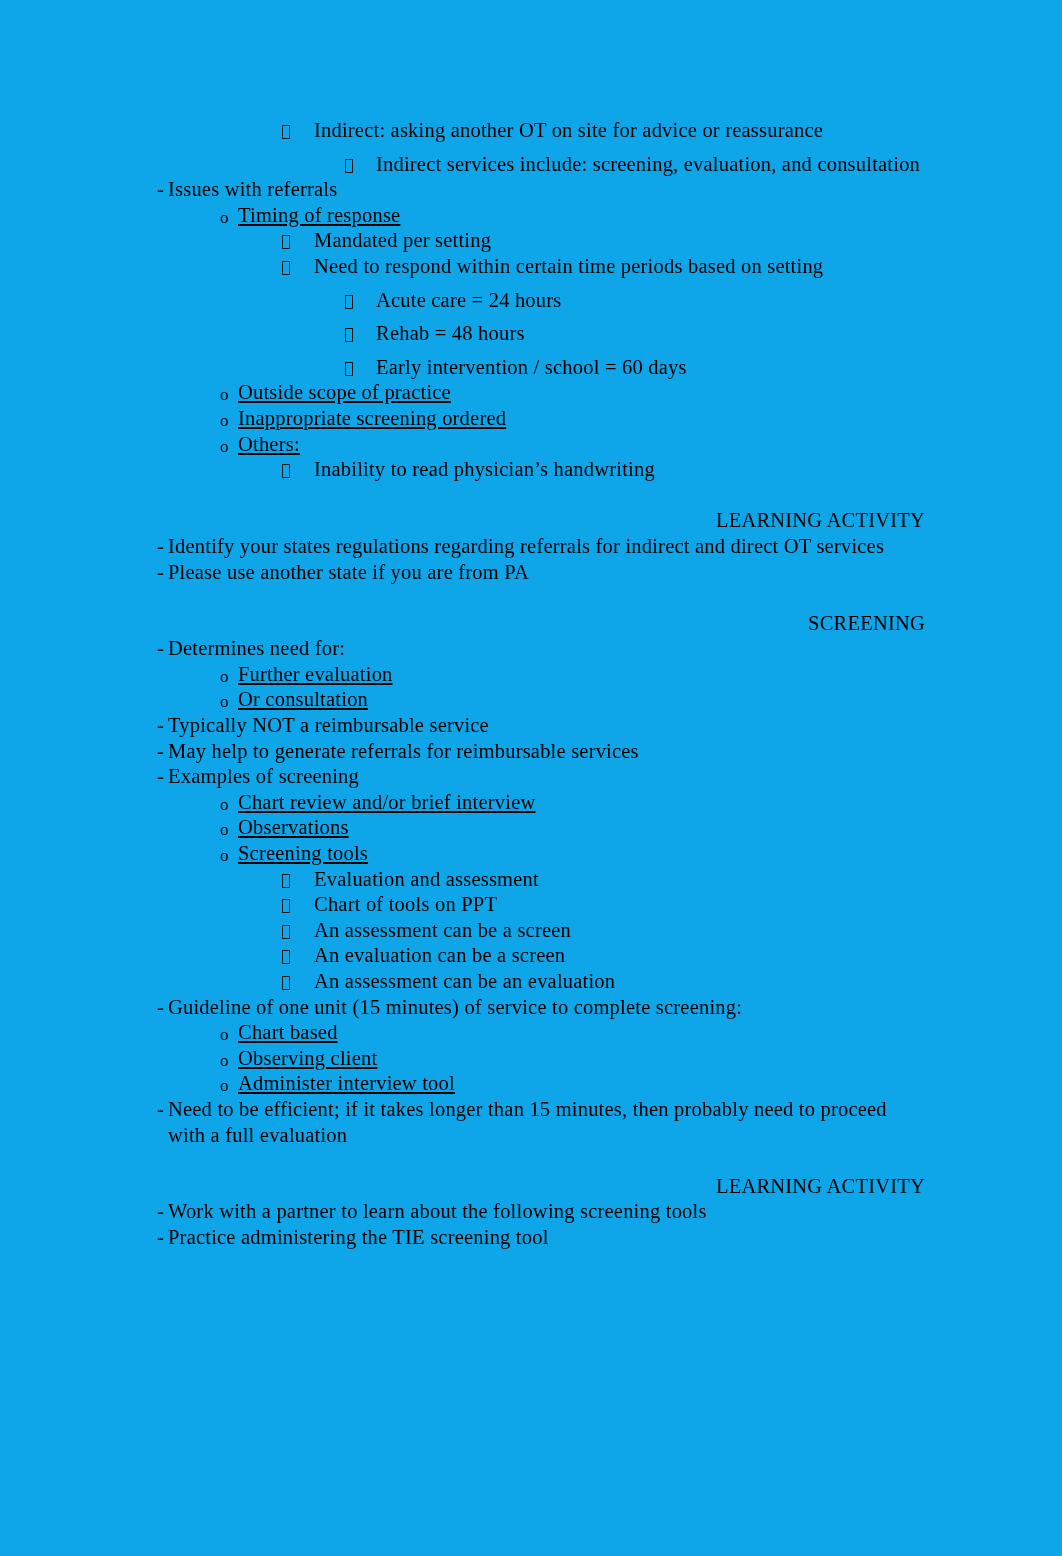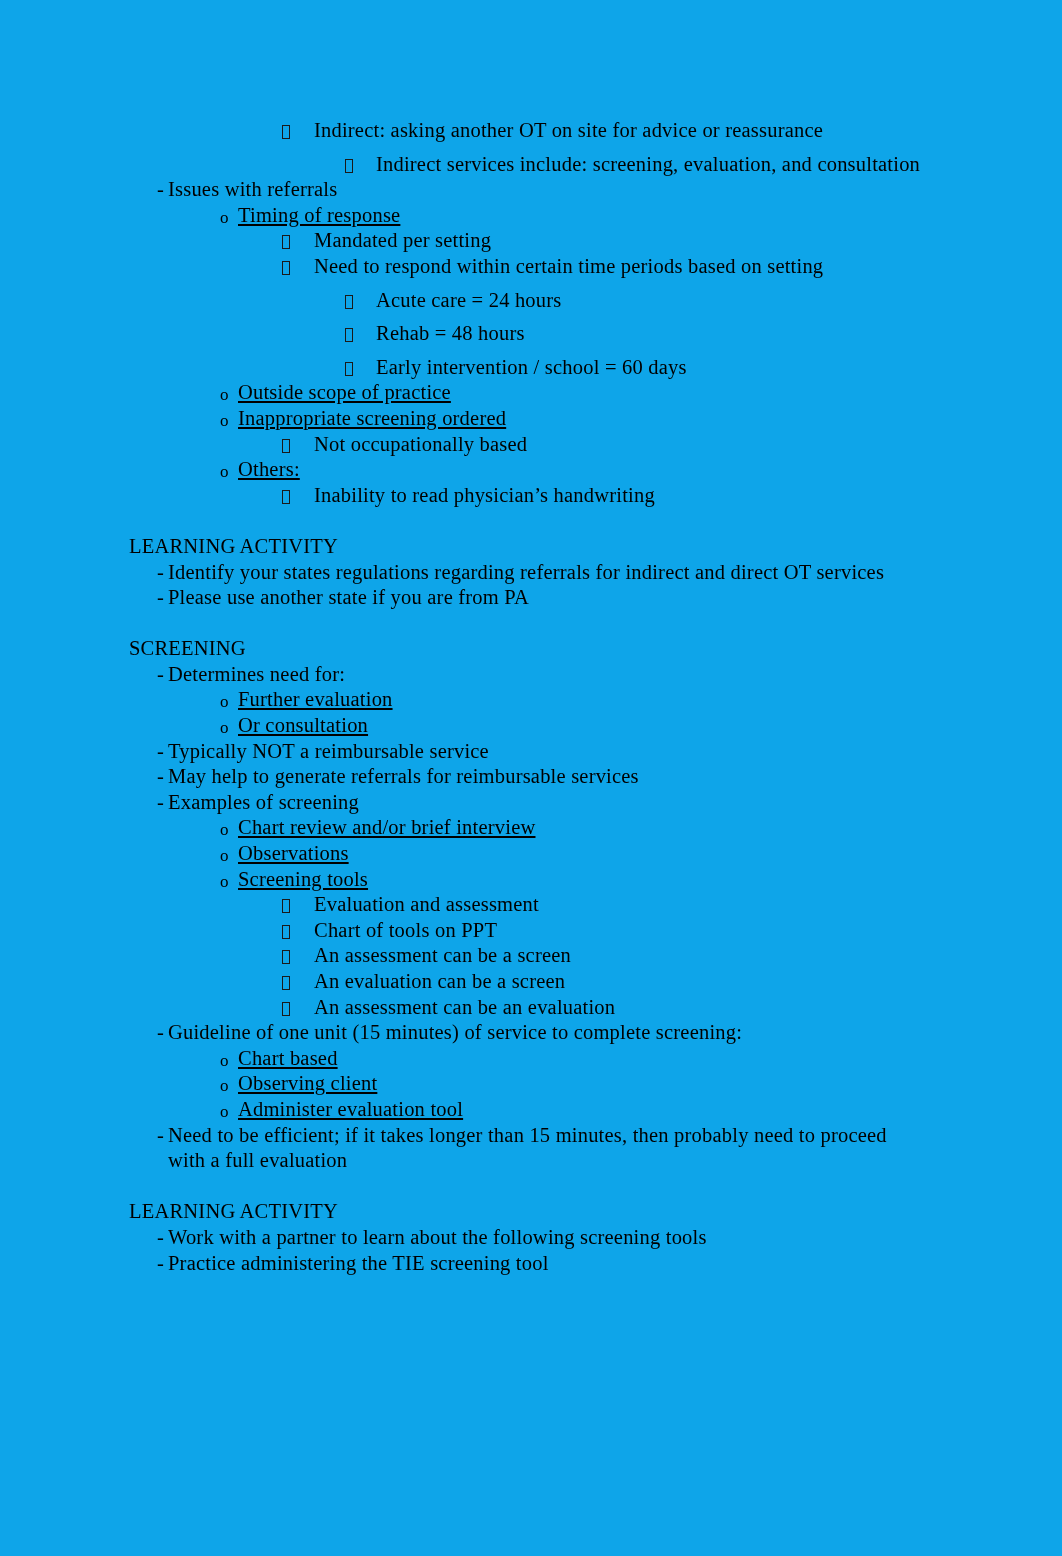--- a/index.html
+++ b/index.html
@@ -36,21 +36,22 @@
     position: absolute;
     top: 0;
     display: inline-block;
     text-align: left;
   }
   .txt {
     display: block;
   }
   
   .sect {
-    margin-left: 4px;
+    margin-left: 11px;
+    text-align: right;
   }
   .sect .txt {
     margin-left: 0;
   }
   
   .lvl1 .marker { left: 32px; }
   .lvl1 .txt    { margin-left: 43px; }
   
   .lvl2 .marker { left: 95px; font-size: 17px; top: 2px; }
   .lvl2 .txt    { margin-left: 113px; text-decoration: underline; }
@@ -117,24 +118,20 @@
         <span class="txt">Early intervention / school = 60 days</span>
       </div>
       <div class="line lvl2">
         <span class="marker">o</span>
         <span class="txt">Outside scope of practice</span>
       </div>
       <div class="line lvl2">
         <span class="marker">o</span>
         <span class="txt">Inappropriate screening ordered</span>
       </div>
-      <div class="line lvl3">
-        <span class="marker"><span class="tofu"></span></span>
-        <span class="txt">Not occupationally based</span>
-      </div>
       <div class="line lvl2">
         <span class="marker">o</span>
         <span class="txt">Others:</span>
       </div>
       <div class="line lvl3">
         <span class="marker"><span class="tofu"></span></span>
         <span class="txt">Inability to read physician’s handwriting</span>
       </div>
       <div class="line blank"></div>
       <div class="line sect">
@@ -215,21 +212,21 @@
       <div class="line lvl2">
         <span class="marker">o</span>
         <span class="txt">Chart based</span>
       </div>
       <div class="line lvl2">
         <span class="marker">o</span>
         <span class="txt">Observing client</span>
       </div>
       <div class="line lvl2">
         <span class="marker">o</span>
-        <span class="txt">Administer evaluation tool</span>
+        <span class="txt">Administer interview tool</span>
       </div>
       <div class="line lvl1">
         <span class="marker">-</span>
         <span class="txt">Need to be efficient; if it takes longer than 15 minutes, then probably need to proceed with a full evaluation</span>
       </div>
       <div class="line blank"></div>
       <div class="line sect">
         <span class="txt">LEARNING ACTIVITY</span>
       </div>
       <div class="line lvl1">

